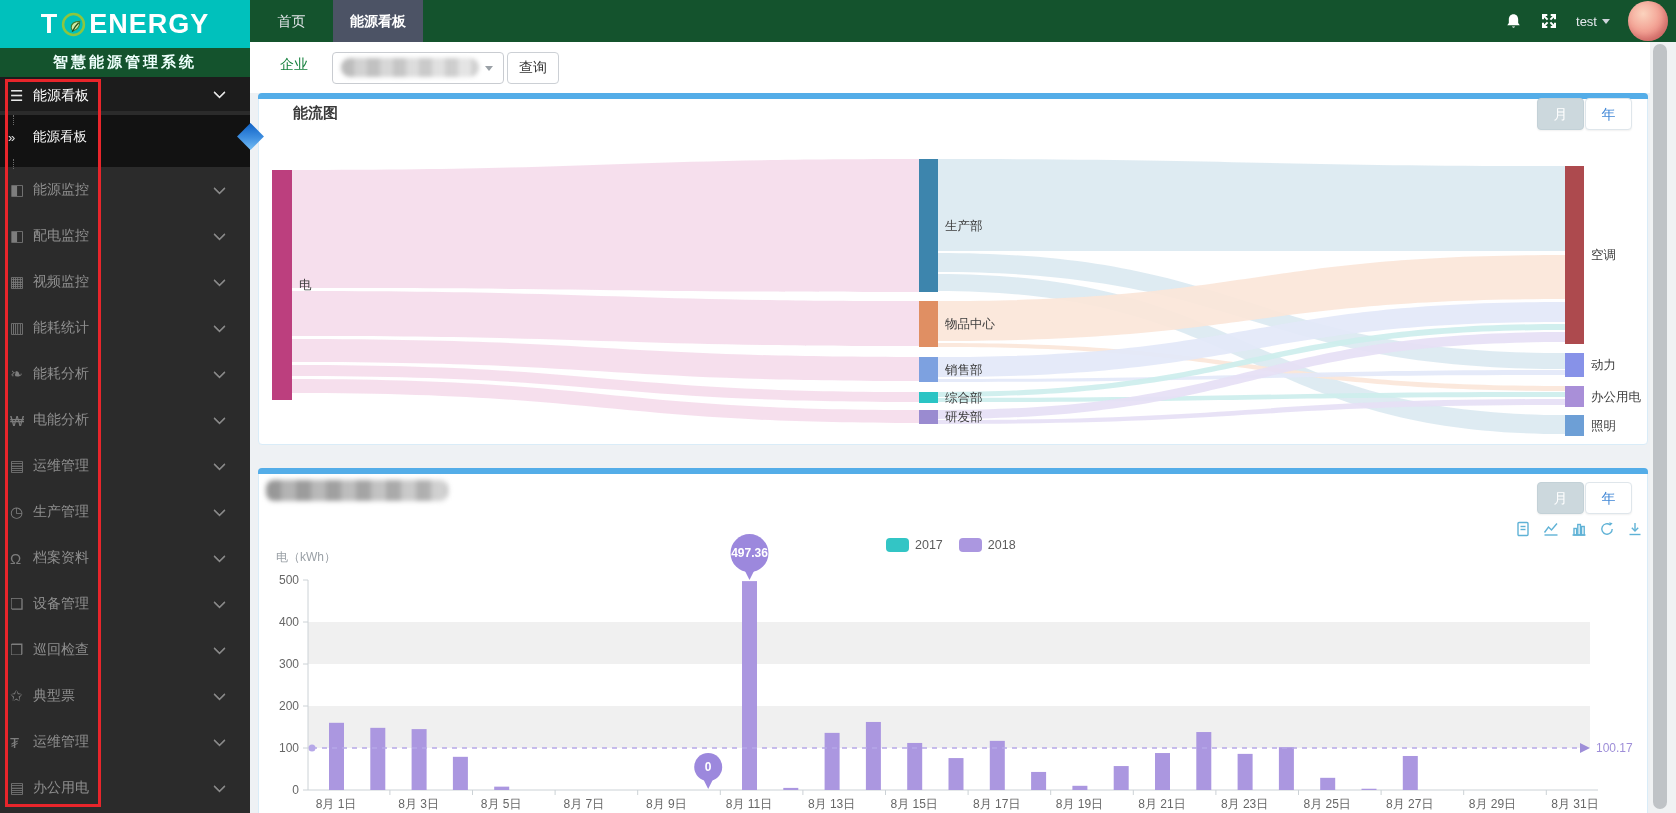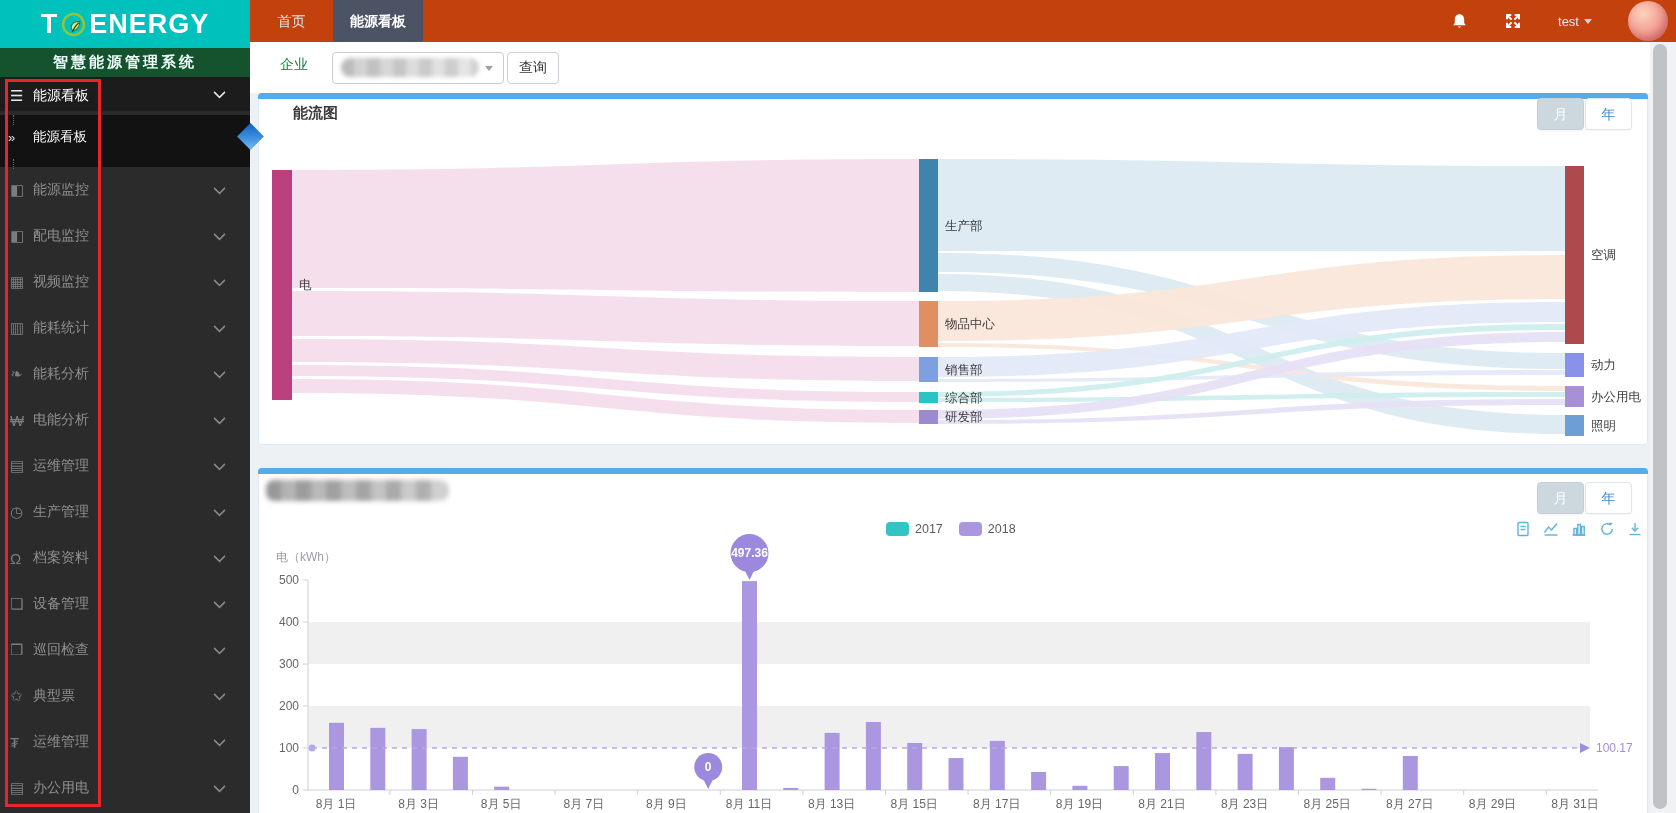--- a/index.html
+++ b/index.html
@@ -1,23 +1,23 @@
 <!DOCTYPE html>
 <html><head>
 <meta charset="utf-8">
 <style>
   html,body{margin:0;padding:0;}
   body{width:1676px;height:813px;overflow:hidden;background:#eef1f4;
        font-family:"Liberation Sans","DejaVu Sans",sans-serif;position:relative;}
   .abs{position:absolute;}
   
-  #topnav{left:0;top:0;width:1676px;height:42px;background:#c2410c;z-index:3;}
+  #topnav{left:0;top:0;width:1676px;height:42px;background:#14532d;z-index:3;}
   .tab{position:absolute;top:0;height:42px;line-height:42px;color:#e3e6ea;font-size:14px;text-align:center;cursor:pointer;}
   .tab.active{background:#4c5365;color:#fff;font-weight:bold;}
-  #nav-right{position:absolute;right:8px;top:0;height:42px;display:flex;align-items:center;gap:36px;color:#e6e9ee;}
+  #nav-right{position:absolute;right:8px;top:0;height:42px;display:flex;align-items:center;gap:18px;color:#e6e9ee;}
   #user-drop{display:flex;align-items:center;gap:5px;font-size:13px;color:#e6e9ee;cursor:pointer;}
   .caret{width:0;height:0;border-left:4px solid transparent;border-right:4px solid transparent;border-top:5px solid #cfd4db;}
   #avatar{width:40px;height:40px;border-radius:50%;
     background:radial-gradient(circle at 38% 32%,#fbd3be 0%,#f3a496 45%,#e8857f 75%,#de7a78 100%);
     box-shadow:inset -3px -4px 6px rgba(160,60,60,.35);}
   
   #sidebar{left:0;top:0;width:250px;height:813px;background:#2b2b2b;z-index:4;}
   #logo{height:48px;background:#00c1bc;display:flex;align-items:center;justify-content:center;gap:2px;
         color:#fff;font-weight:bold;font-size:27px;letter-spacing:1px;}
   #subtitle{height:29px;background:#14532d;color:#eefffc;font-size:15px;font-weight:bold;
@@ -58,21 +58,21 @@
   #card2{left:258px;top:468px;width:1390px;height:345px;border-bottom:none;border-radius:4px 4px 0 0;}
   #card1-title{left:272px;top:104px;font-size:15px;font-weight:bold;color:#3a3a3a;z-index:2;padding-left:21px;}
   #card2-titleblur{left:266px;top:480px;width:182px;height:21px;border-radius:8px;z-index:2;
     background:linear-gradient(90deg,#c6c6c6 0%,#d8d8d8 55%,#ededed 100%),
                repeating-linear-gradient(90deg,#c2c2c2 0 15px,#e3e3e3 15px 30px);
     background-blend-mode:multiply;filter:blur(2.5px);}
   .pbtn{position:absolute;width:45px;height:30px;border-radius:4px;font-size:14px;line-height:30px;text-align:center;
         cursor:pointer;box-shadow:0 1px 2px rgba(0,0,0,.06);z-index:2;}
   .pbtn.sel{background:#ccd8dd;color:#fff;border:1px solid #c3d1d7;}
   .pbtn.unsel{background:#fff;color:#3f86d6;border:1px solid #dfe6eb;}
-  #legend{left:886px;top:522px;display:flex;gap:16px;align-items:center;z-index:2;}
+  #legend{left:886px;top:538px;display:flex;gap:16px;align-items:center;z-index:2;}
   .litem{display:flex;align-items:center;gap:6px;font-size:12.5px;color:#5c5c5c;cursor:pointer;}
   .lswatch{width:23px;height:14px;border-radius:4px;}
   #toolbox{left:1514px;top:520px;display:flex;gap:10px;align-items:center;z-index:2;}
   #toolbox svg{cursor:pointer;}
   svg.chartsvg{position:absolute;z-index:1;}
   
   #sb-track{left:1650px;top:42px;width:26px;height:771px;background:#f0f2f3;z-index:2;}
   #sb-thumb{left:1653px;top:44px;width:14px;height:765px;background:#bfc3c6;border-radius:7px;z-index:3;cursor:pointer;}
 </style>
 </head>

